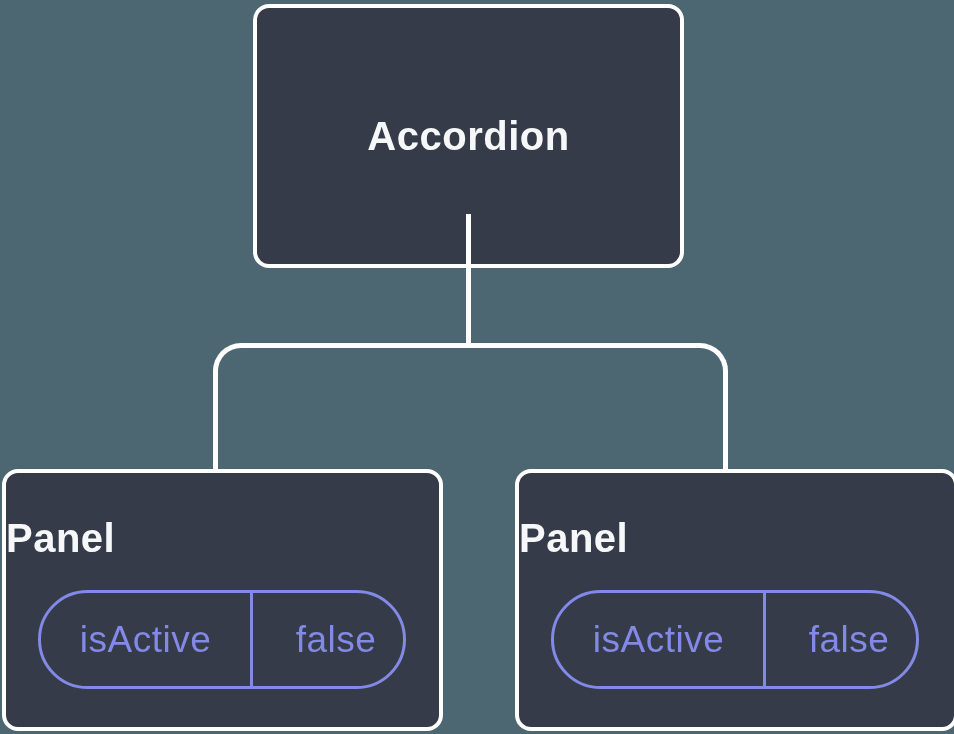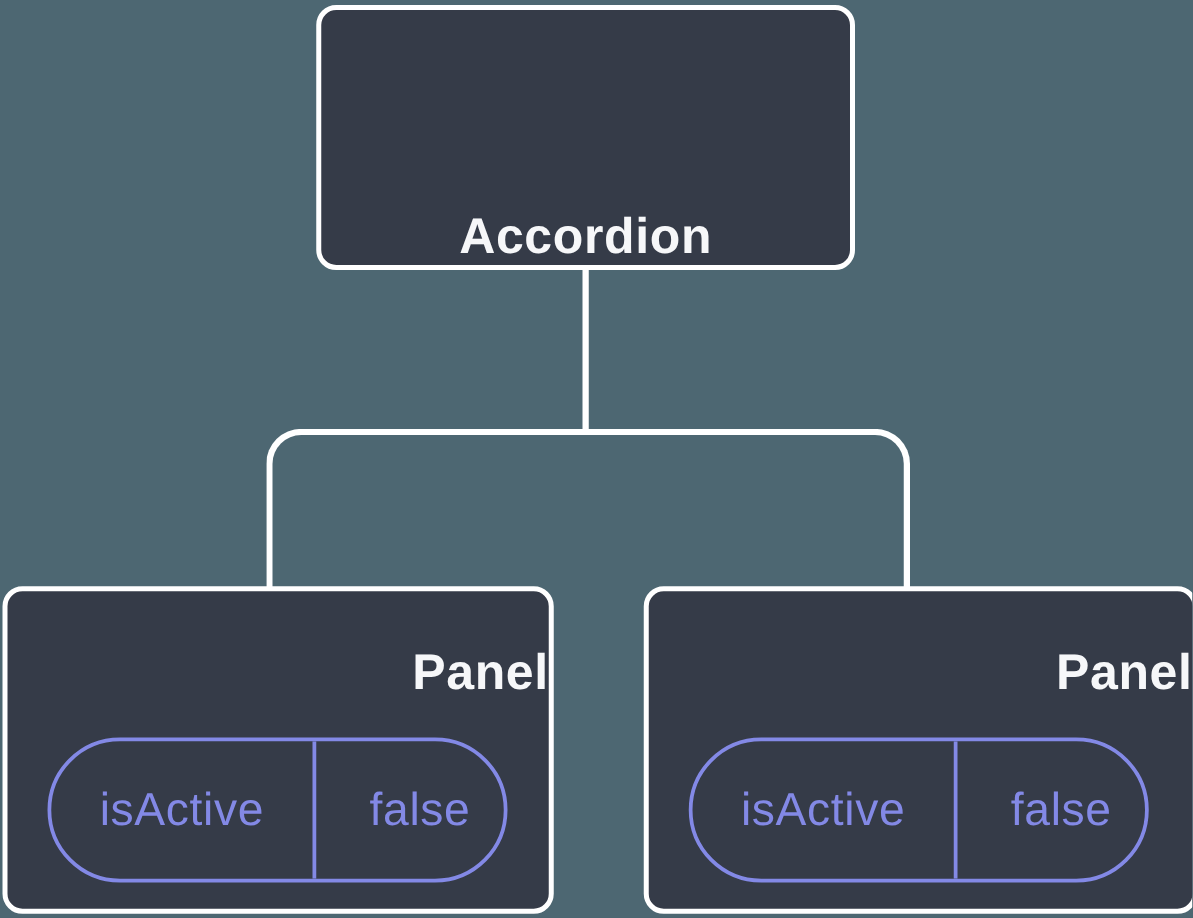--- a/index.html
+++ b/index.html
@@ -21,22 +21,22 @@
     font-family: "Liberation Sans", sans-serif;
   }
   .node {
     position: absolute;
     background: var(--node-fill);
     border: 4px solid var(--node-border);
     border-radius: 16px;
   }
   .root-node {
     left: 253px; top: 4px;
-    width: 431px; height: 212px;
-    display: flex; align-items: flex-end; justify-content: center;
+    width: 431px; height: 264px;
+    display: flex; align-items: center; justify-content: center;
   }
   .node-label {
     color: var(--node-text);
     font-size: 40px;
     font-weight: 600;
     letter-spacing: 0.5px;
   }
   .stem {
     position: absolute;
     left: 466px; top: 214px;
@@ -50,31 +50,31 @@
     border-top: 5px solid var(--connector);
     border-left: 5px solid var(--connector);
     border-right: 5px solid var(--connector);
     border-radius: 28px 28px 0 0;
   }
   .panel { }
   .panel-1 { left: 2px; top: 469px; width: 441px; height: 262px; }
   .panel-2 { left: 515px; top: 469px; width: 443px; height: 262px; }
   .panel-title {
     margin-top: 42px;
-    text-align: right;
+    text-align: left;
     color: var(--node-text);
     font-size: 40px;
     font-weight: 600;
     letter-spacing: 0.5px;
     line-height: 46px;
   }
   .pill {
     position: absolute;
     left: 32px; top: 117px;
-    width: 368px; height: 116px;
+    width: 368px; height: 99px;
     border: 3px solid var(--accent);
     border-radius: 60px;
     display: flex;
     overflow: hidden;
   }
   .pill-cell {
     display: flex;
     align-items: center;
     justify-content: center;
     color: var(--accent);

